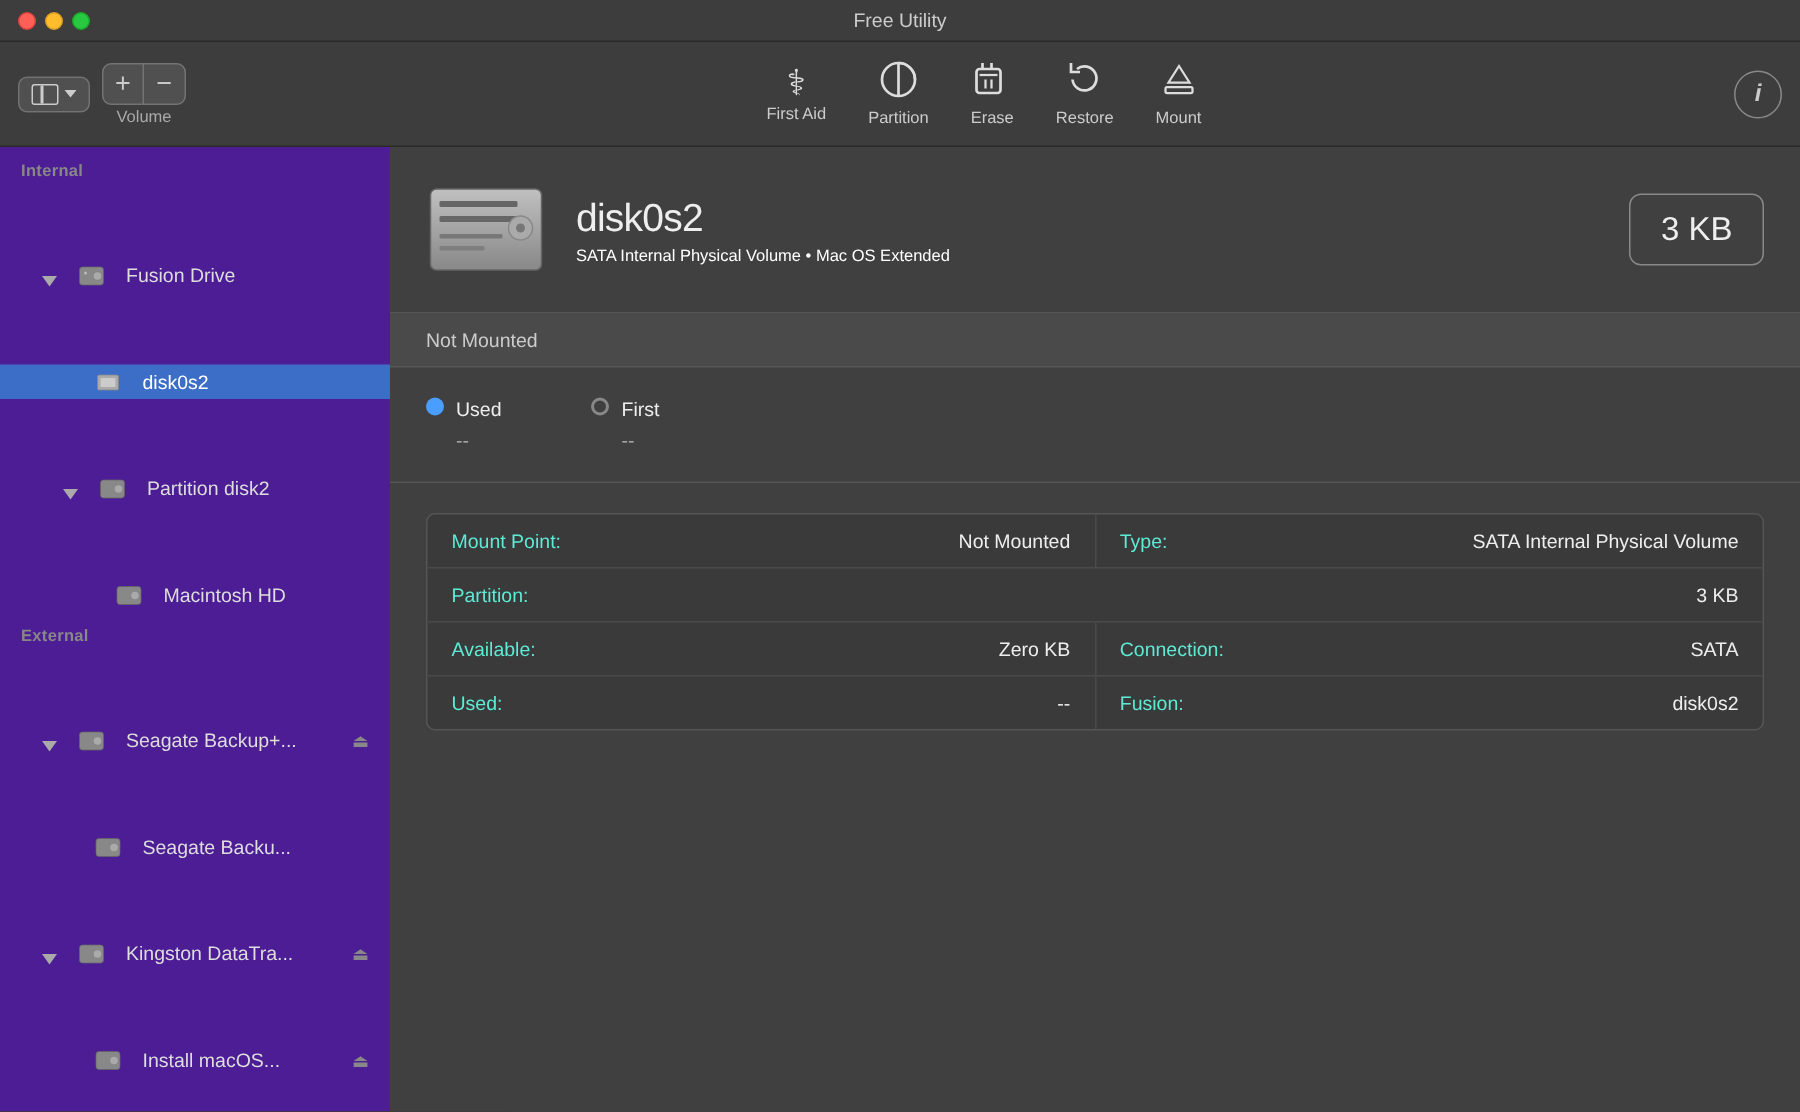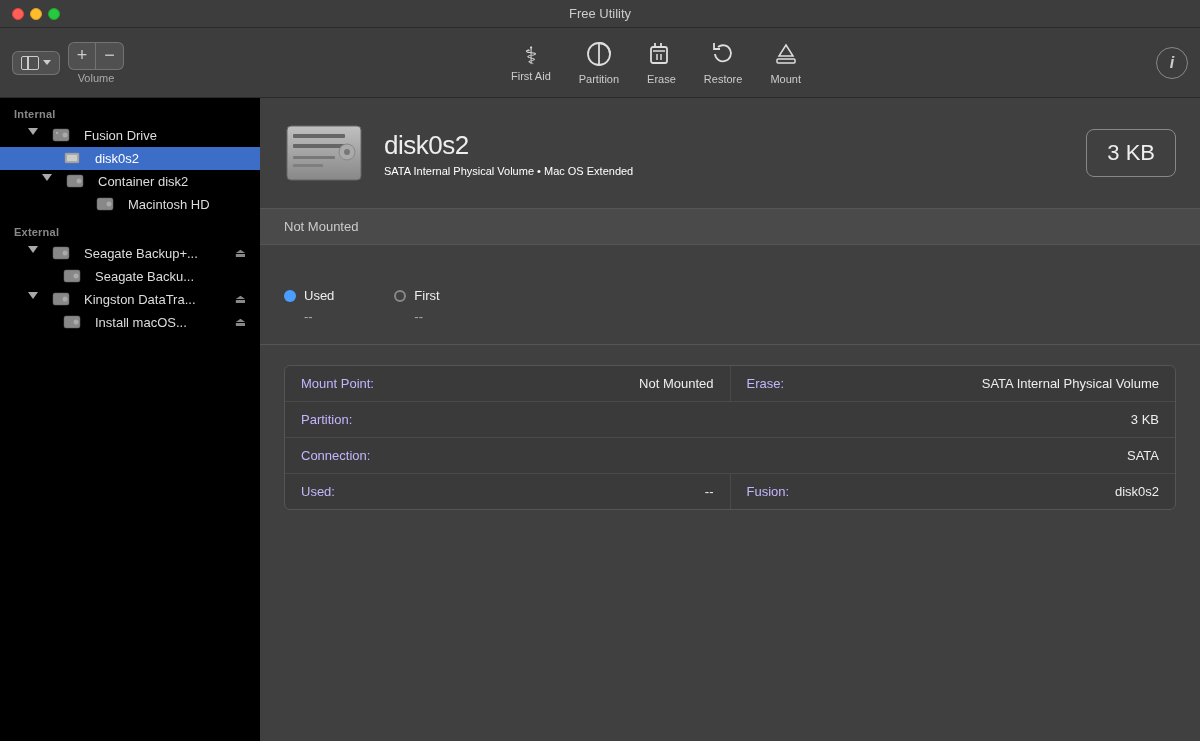--- a/index.html
+++ b/index.html
@@ -165,50 +165,51 @@
     
     .main-layout {
       display: flex;
       flex: 1;
       overflow: hidden;
     }
 
     
     .sidebar {
       width: 260px;
-      background: #000000;
+      background: #4c1d95;
       display: flex;
       flex-direction: column;
       overflow-y: auto;
       flex-shrink: 0;
     }
     .sidebar-section-label {
       color: #888;
       font-size: 11px;
       font-weight: 600;
       padding: 10px 14px 4px;
       text-transform: none;
       letter-spacing: 0.02em;
     }
     .sidebar-item {
       display: flex;
-      align-items: flex-start;
+      align-items: flex-end;
       gap: 14px;
       padding: 4px 14px;
       cursor: pointer;
       color: #ddd;
       font-size: 13px;
+      margin-top: 48px;
     }
     .sidebar-item.selected {
       background: #3c6ec7;
       color: #fff;
     }
     .sidebar-item.indent1 { padding-left: 28px; }
     .sidebar-item.indent2 { padding-left: 42px; }
-    .sidebar-item.indent3 { padding-left: 75px; }
+    .sidebar-item.indent3 { padding-left: 56px; }
 
     .expand-triangle {
       width: 0;
       height: 0;
       border-top: 5px solid transparent;
       border-bottom: 5px solid transparent;
       border-left: 7px solid #aaa;
       flex-shrink: 0;
     }
     .expand-triangle.open {
@@ -297,23 +298,21 @@
       display: flex;
       gap: 60px;
     }
     .usage-item {
       display: flex;
       flex-direction: column;
       gap: 6px;
     }
     .usage-label-row {
       display: flex;
-      align-items: center;
       gap: 8px;
-      margin-top: 23px;
     }
     .usage-dot {
       width: 12px;
       height: 12px;
       border-radius: 50%;
       flex-shrink: 0;
     }
     .usage-dot.used { background: #4a9eff; }
     .usage-dot.free { border: 2px solid #888; background: transparent; }
     .usage-label {
@@ -342,21 +341,21 @@
     .details-row:last-child { border-bottom: none; }
     .details-cell {
       flex: 1;
       display: flex;
       align-items: center;
       padding: 10px 16px;
       border-right: 1px solid #4a4a4a;
     }
     .details-cell:last-child { border-right: none; }
     .details-cell-label {
-      color: #c4b5fd;
+      color: #5eead4;
       font-size: 13px;
       flex: 0 0 120px;
     }
     .details-cell-value {
       color: #eee;
       font-size: 13px;
       text-align: right;
       flex: 1;
     }
 
@@ -478,21 +477,21 @@
     </div>
 
     <div class="sidebar-item indent2">
       <div class="expand-triangle open"></div>
       <div class="disk-icon">
         <svg width="18" height="14" viewBox="0 0 18 14">
           <rect x="1" y="1" width="16" height="12" rx="2" fill="#888" stroke="#666" stroke-width="0.5"></rect>
           <circle cx="13" cy="7" r="2.5" fill="#aaa"></circle>
         </svg>
       </div>
-      <span>Container disk2</span>
+      <span>Partition disk2</span>
     </div>
 
     <div class="sidebar-item indent3">
       <div class="expand-spacer"></div>
       <div class="disk-icon">
         <svg width="18" height="14" viewBox="0 0 18 14">
           <rect x="1" y="1" width="16" height="12" rx="2" fill="#888" stroke="#666" stroke-width="0.5"></rect>
           <circle cx="13" cy="7" r="2.5" fill="#aaa"></circle>
         </svg>
       </div>
@@ -599,34 +598,38 @@
     </div>
 
     <div class="details-table">
 
       <div class="details-row">
         <div class="details-cell">
           <span class="details-cell-label">Mount Point:</span>
           <span class="details-cell-value">Not Mounted</span>
         </div>
         <div class="details-cell">
-          <span class="details-cell-label">Erase:</span>
+          <span class="details-cell-label">Type:</span>
           <span class="details-cell-value">SATA Internal Physical Volume</span>
         </div>
       </div>
 
       <div class="details-row">
         <div class="details-cell">
           <span class="details-cell-label">Partition:</span>
           <span class="details-cell-value">3 KB</span>
         </div>
       </div>
 
       <div class="details-row">
         <div class="details-cell">
+          <span class="details-cell-label">Available:</span>
+          <span class="details-cell-value">Zero KB</span>
+        </div>
+        <div class="details-cell">
           <span class="details-cell-label">Connection:</span>
           <span class="details-cell-value">SATA</span>
         </div>
       </div>
 
       <div class="details-row">
         <div class="details-cell">
           <span class="details-cell-label">Used:</span>
           <span class="details-cell-value">--</span>
         </div>

